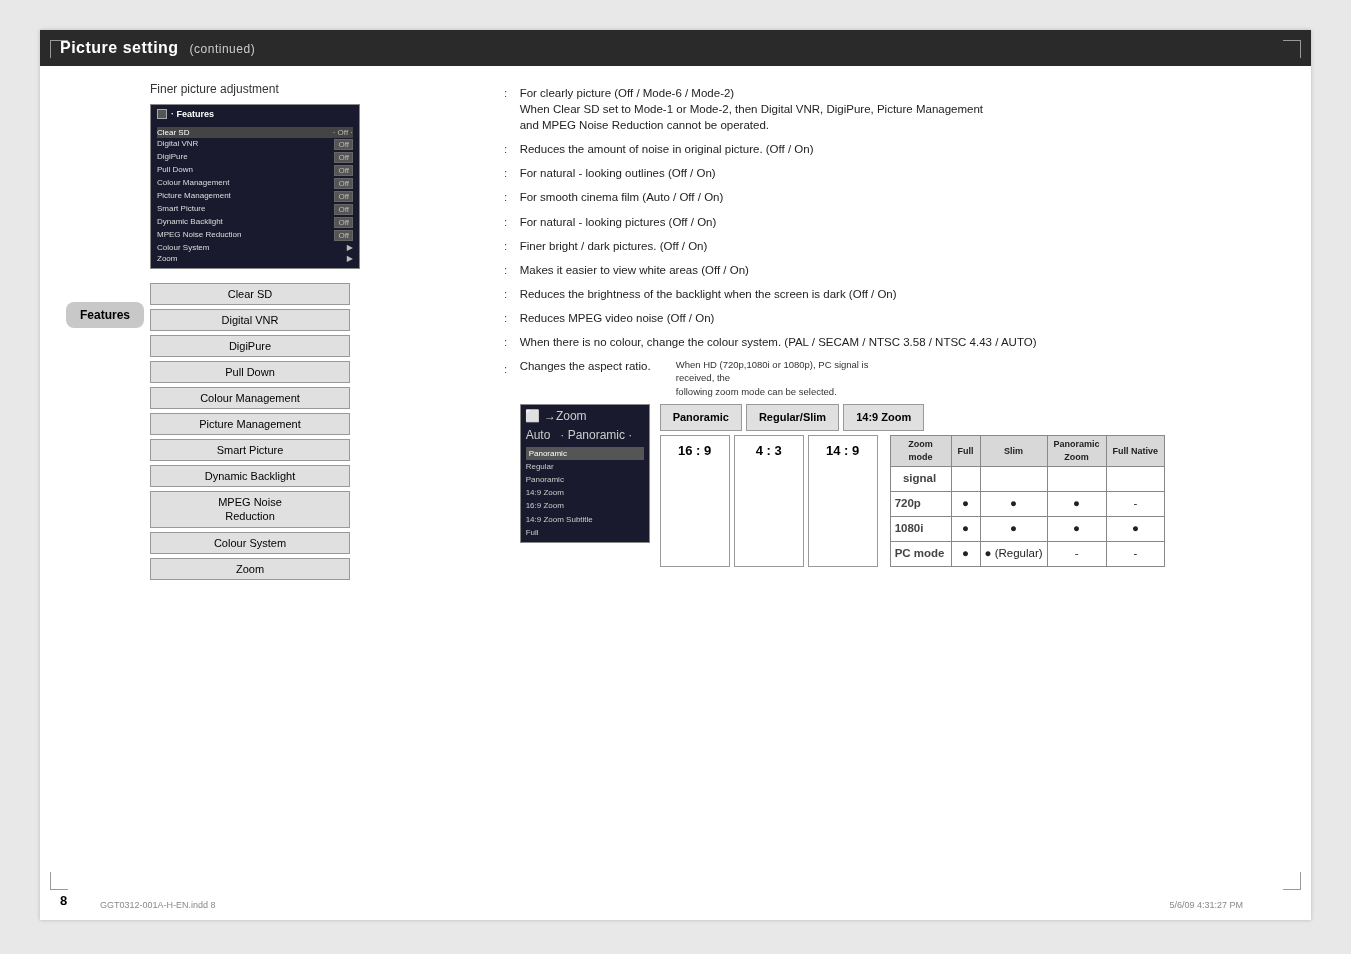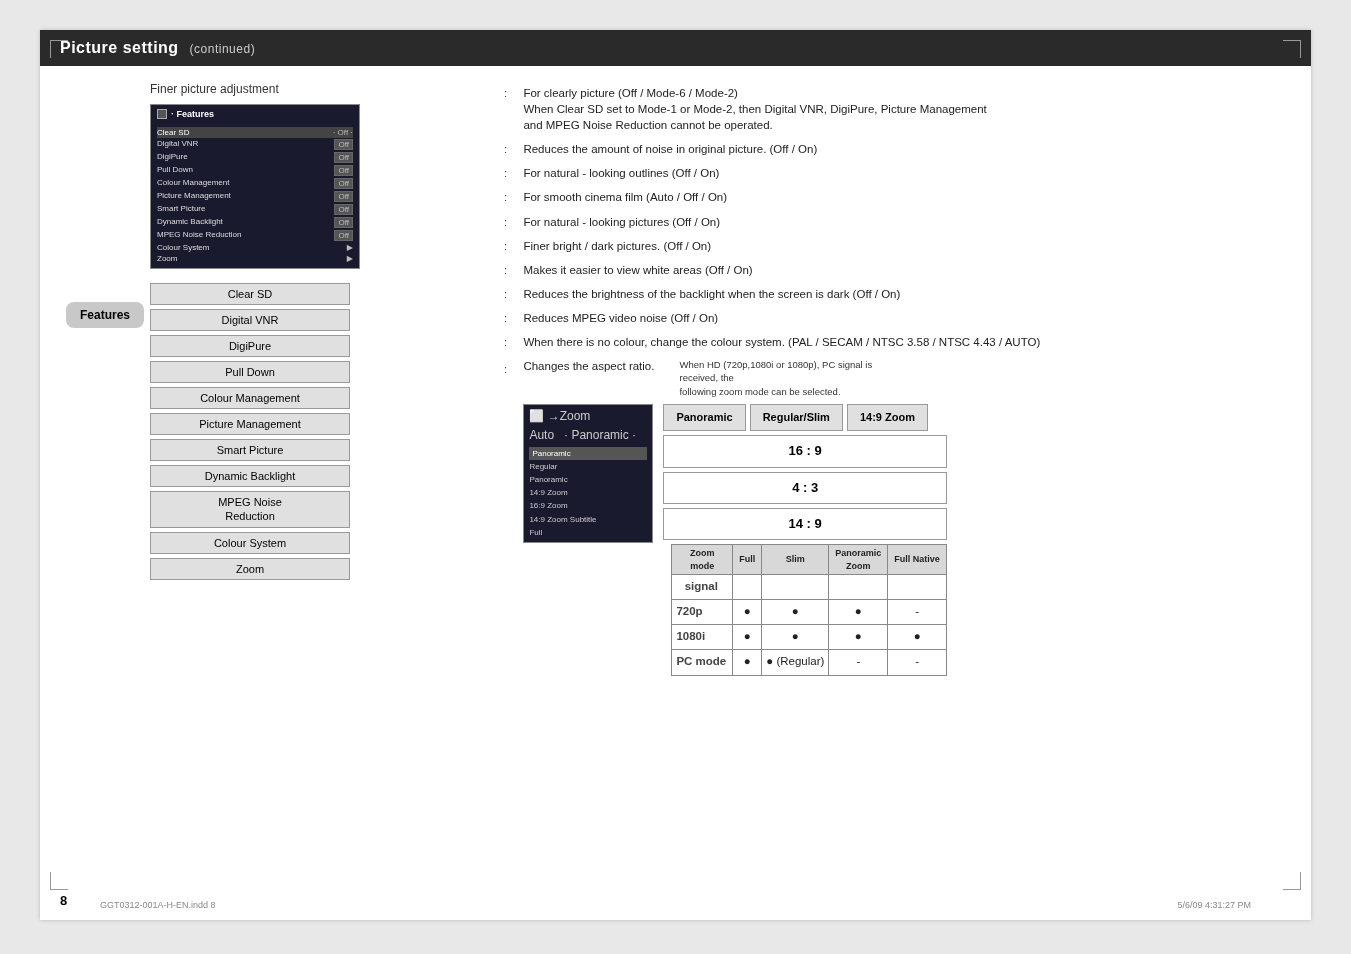--- a/index.html
+++ b/index.html
@@ -295,21 +295,21 @@
       font-size: 13px;
       font-weight: bold;
       color: #000;
     }
 
     
     .footer-line {
       position: absolute;
       bottom: 10px;
       left: 60px;
-      right: 60px;
+      right: 68px;
       font-size: 9px;
       color: #888;
       display: flex;
       justify-content: space-between;
     }
 
     .dot-bullet { color: #000; font-size: 12px; }
   </style>
 </head>
 <body>
@@ -477,21 +477,21 @@
                   <div class="zm-item">14:9 Zoom Subtitle</div>
                   <div class="zm-item">Full</div>
                 </div>
 
                 <div style="display:flex; flex-direction:column; gap:4px;">
                   <div style="display:flex; gap:4px;">
                     <div class="zoom-btn">Panoramic</div>
                     <div class="zoom-btn">Regular/Slim</div>
                     <div class="zoom-btn">14:9 Zoom</div>
                   </div>
-                  <div style="display:flex; gap:4px; align-items:stretch;flex-direction:column;">
+                  <div style="display:flex; gap:4px; align-items:stretch;">
                     <div class="zoom-ratio-box">16 : 9</div>
                     <div class="zoom-ratio-box">4 : 3</div>
                     <div class="zoom-ratio-box">14 : 9</div>
 
                     <div style="margin-left:8px;">
                       <table class="hd-table">
                         <thead>
                           <tr>
                             <th>Zoom<br>mode</th>
                             <th>Full</th>

